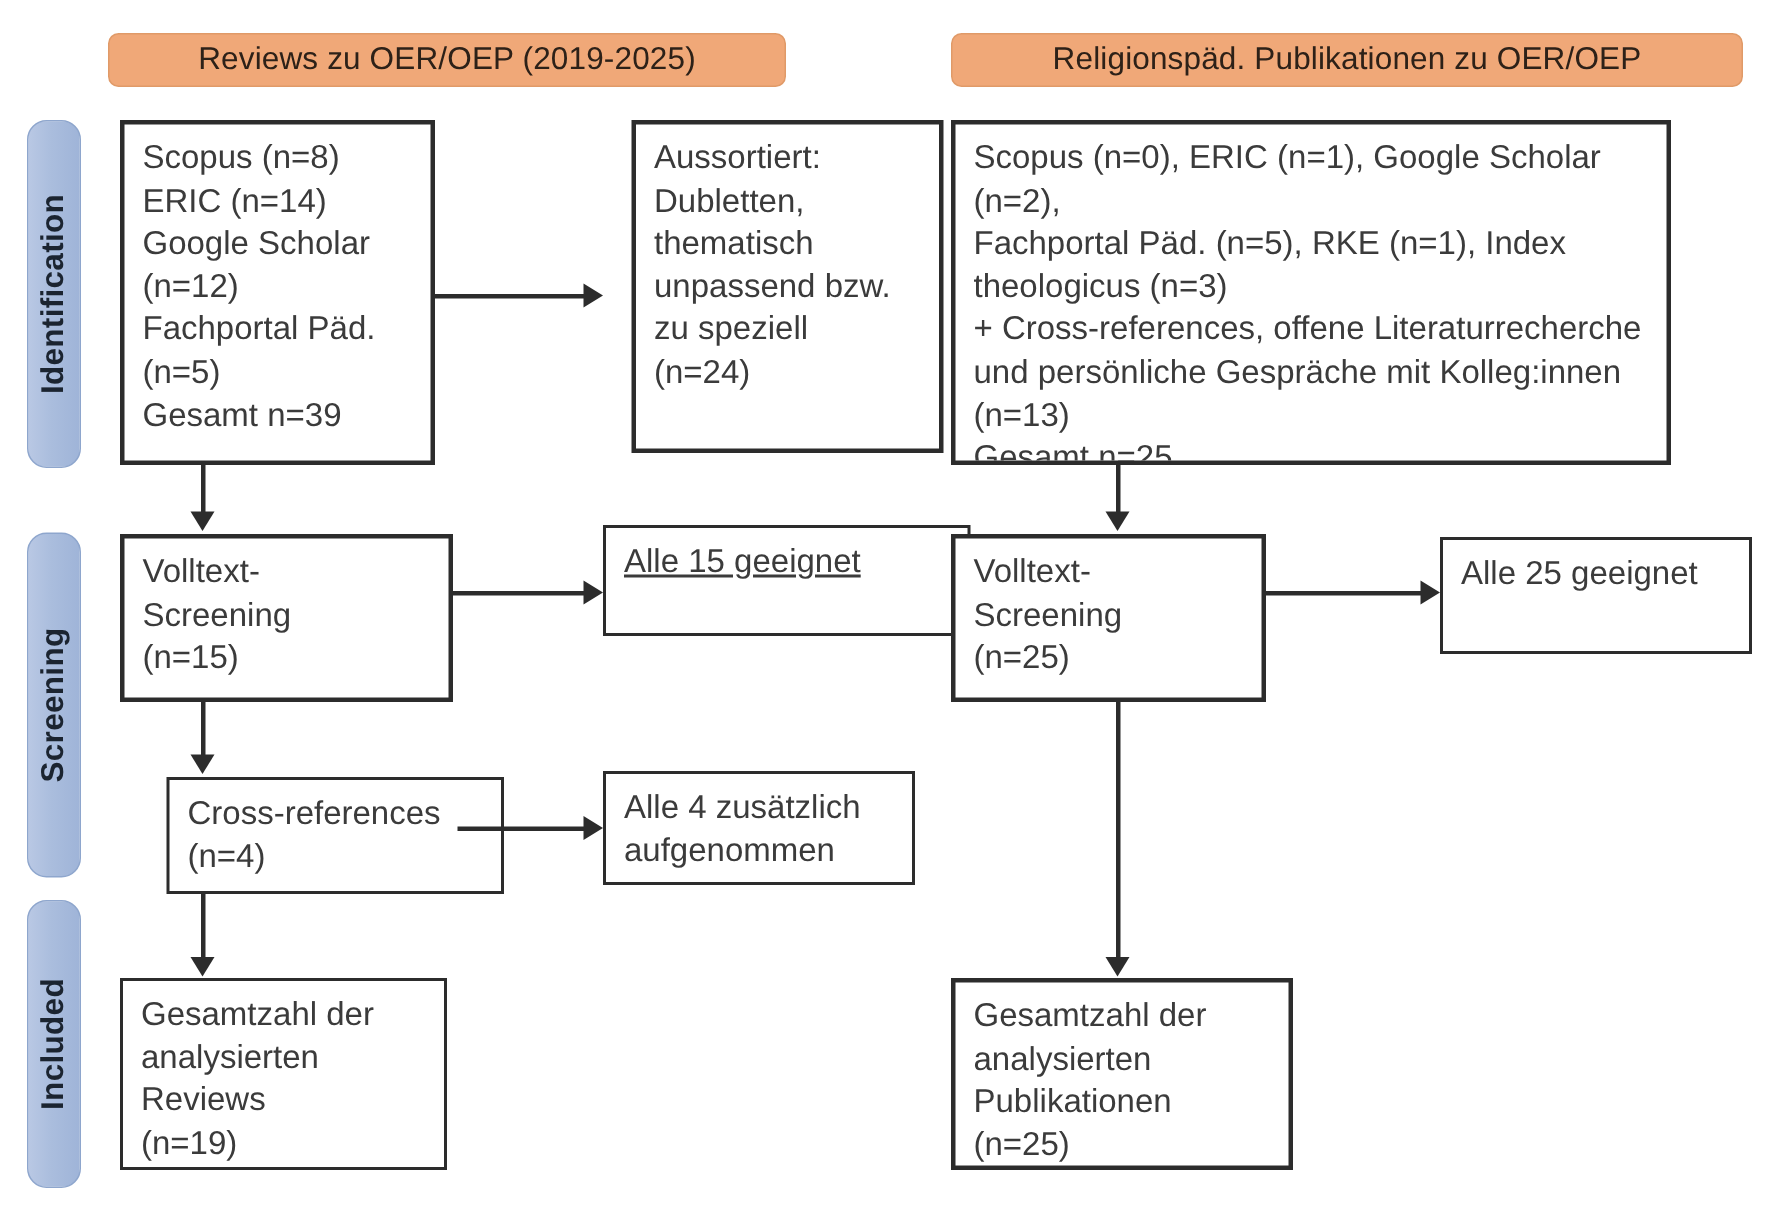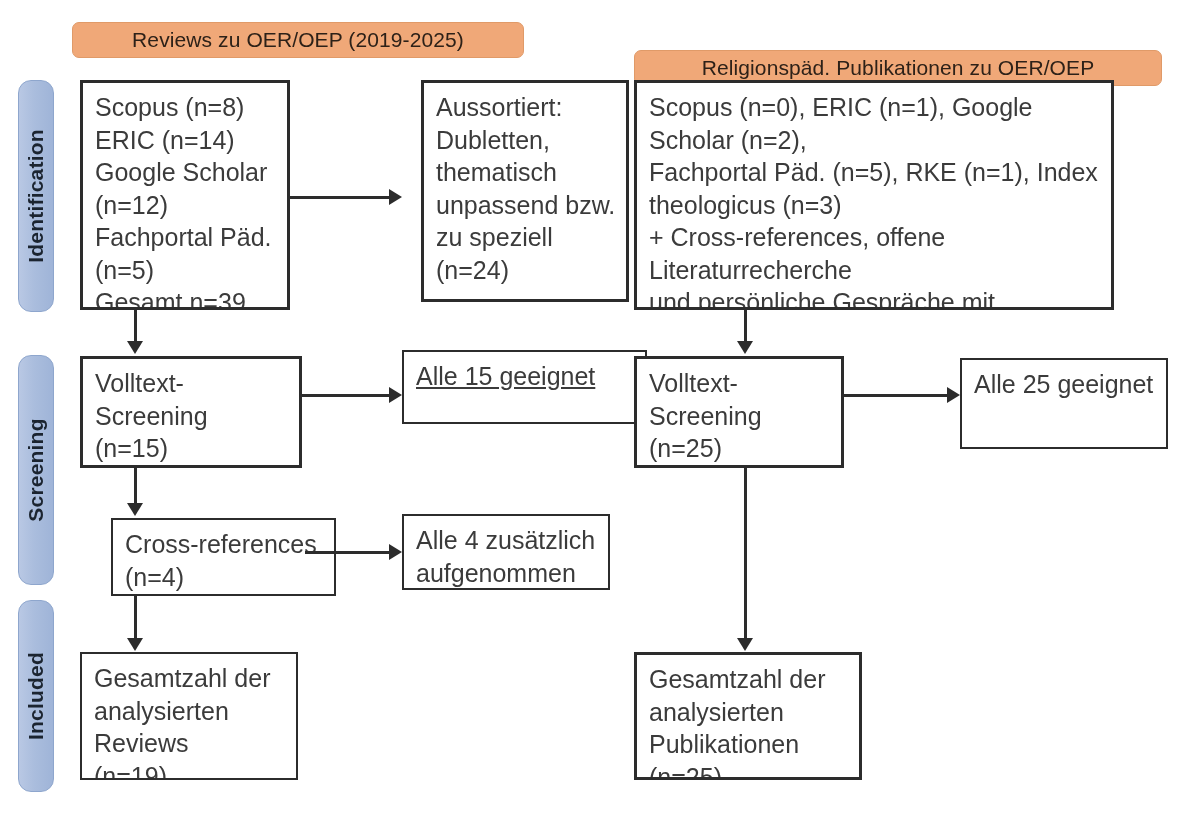--- a/index.html
+++ b/index.html
@@ -58,21 +58,21 @@
     letter-spacing: 0.1px;
   }
 
   
   .box {
     position: absolute;
     background: #ffffff;
     border: 3px solid #2c2c2c;
     box-sizing: border-box;
     padding: 8px 10px 6px 12px;
-    font-size: 25px;
+    font-size: 22px;
     line-height: 1.30;
     color: #3b3b3b;
     white-space: pre-line;
     overflow: hidden;
   }
   .box.thin { border-width: 2.5px; }
 
   
   .vline {
     position: absolute;
@@ -110,21 +110,21 @@
     <span class="phase-label">Identification</span>
   </div>
   <div class="phase-bar" style="top:355px; height:230px;">
     <span class="phase-label">Screening</span>
   </div>
   <div class="phase-bar" style="top:600px; height:192px;">
     <span class="phase-label">Included</span>
   </div>
 
   <div class="col-header" style="left:72px; top:22px; width:452px;">Reviews zu OER/OEP (2019-2025)</div>
-  <div class="col-header" style="left:634px; top:22px; width:528px;margin-top:28px;">Religionspäd. Publikationen zu OER/OEP</div>
+  <div class="col-header" style="left:634px; top:22px; width:528px;">Religionspäd. Publikationen zu OER/OEP</div>
 
   <div class="box" style="left:80px; top:80px; width:210px; height:230px;">Scopus (n=8)
 ERIC (n=14)
 Google Scholar
 (n=12)
 Fachportal Päd.
 (n=5)
 Gesamt n=39</div>
 
   <div class="box" style="left:421px; top:80px; width:208px; height:222px;">Aussortiert:
@@ -177,21 +177,21 @@
 (n=13)
 Gesamt n=25</div>
 
   <div class="vline" style="left:744px; top:310px; height:33px;"></div>
   <div class="arrow-down" style="left:737px; top:341px;"></div>
 
   <div class="box" style="left:634px; top:356px; width:210px; height:112px;">Volltext-
 Screening
 (n=25)</div>
 
-  <div class="box thin" style="left:960px; top:358px; width:208px; height:91px;">Alle 25 geeignet</div>
+  <div class="box thin" style="left:960px; top:358px; width:208px; height:78px;">Alle 25 geeignet</div>
 
   <div class="hline" style="left:844px; top:394px; width:104px;"></div>
   <div class="arrow-right" style="left:947px; top:387px;"></div>
 
   <div class="vline" style="left:744px; top:468px; height:172px;"></div>
   <div class="arrow-down" style="left:737px; top:638px;"></div>
 
   <div class="box" style="left:634px; top:652px; width:228px; height:128px;">Gesamtzahl der
 analysierten
 Publikationen

